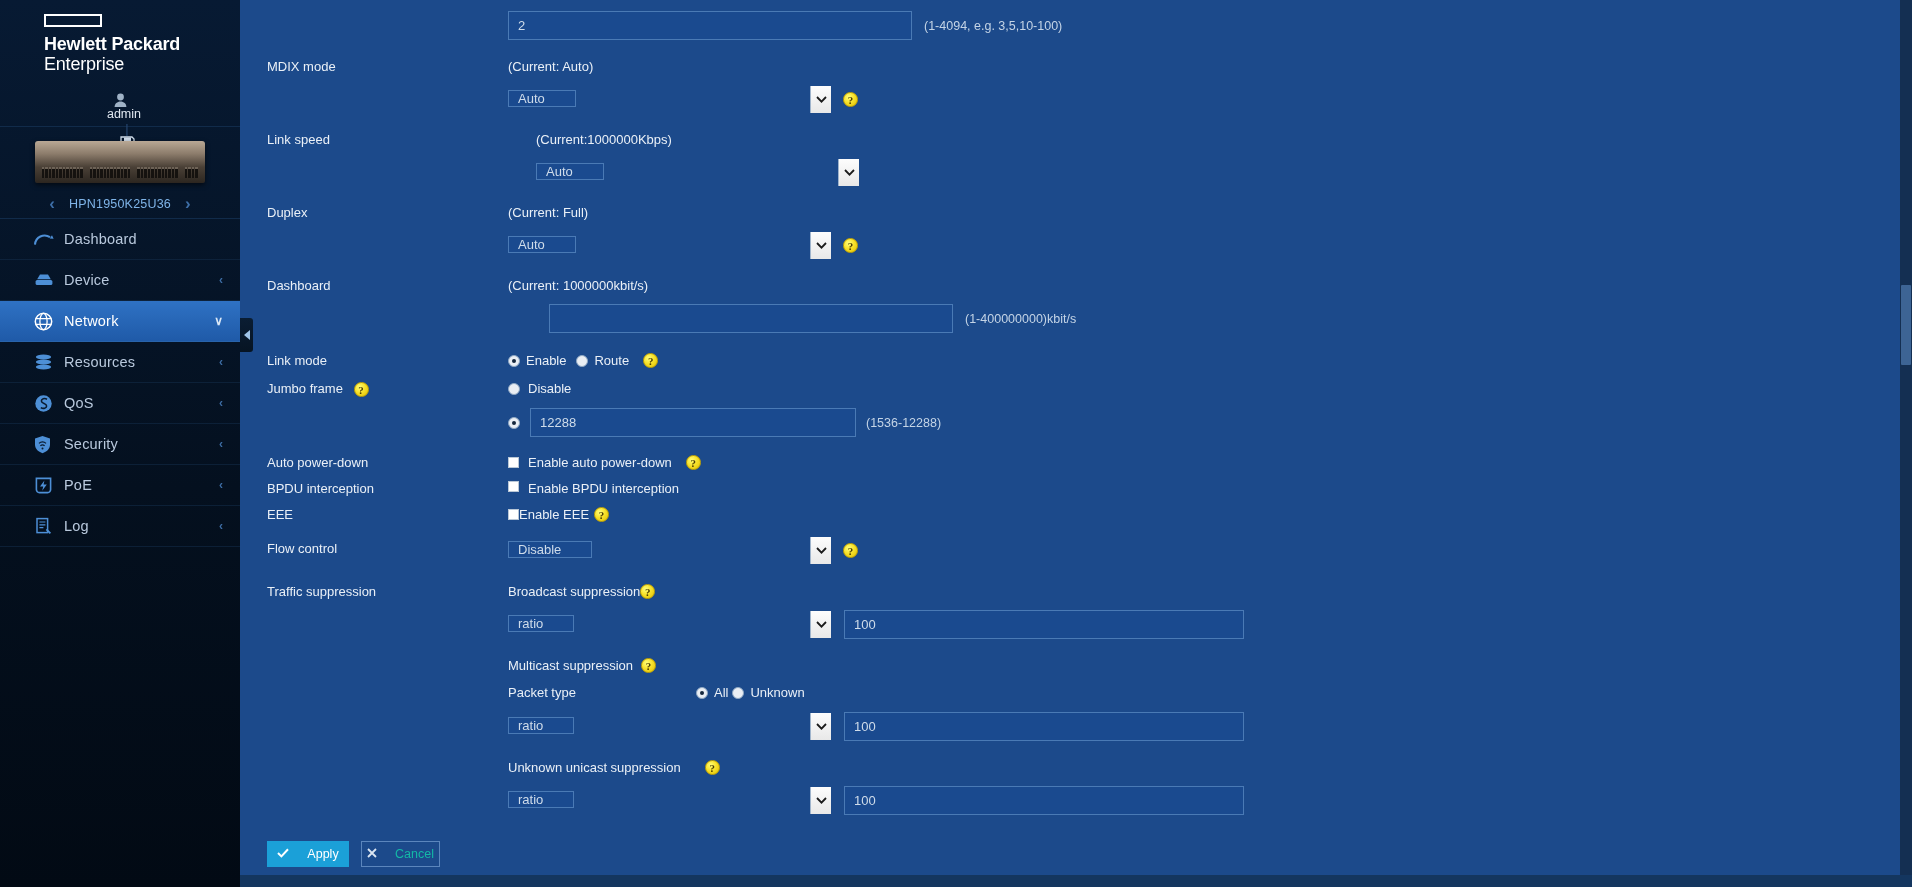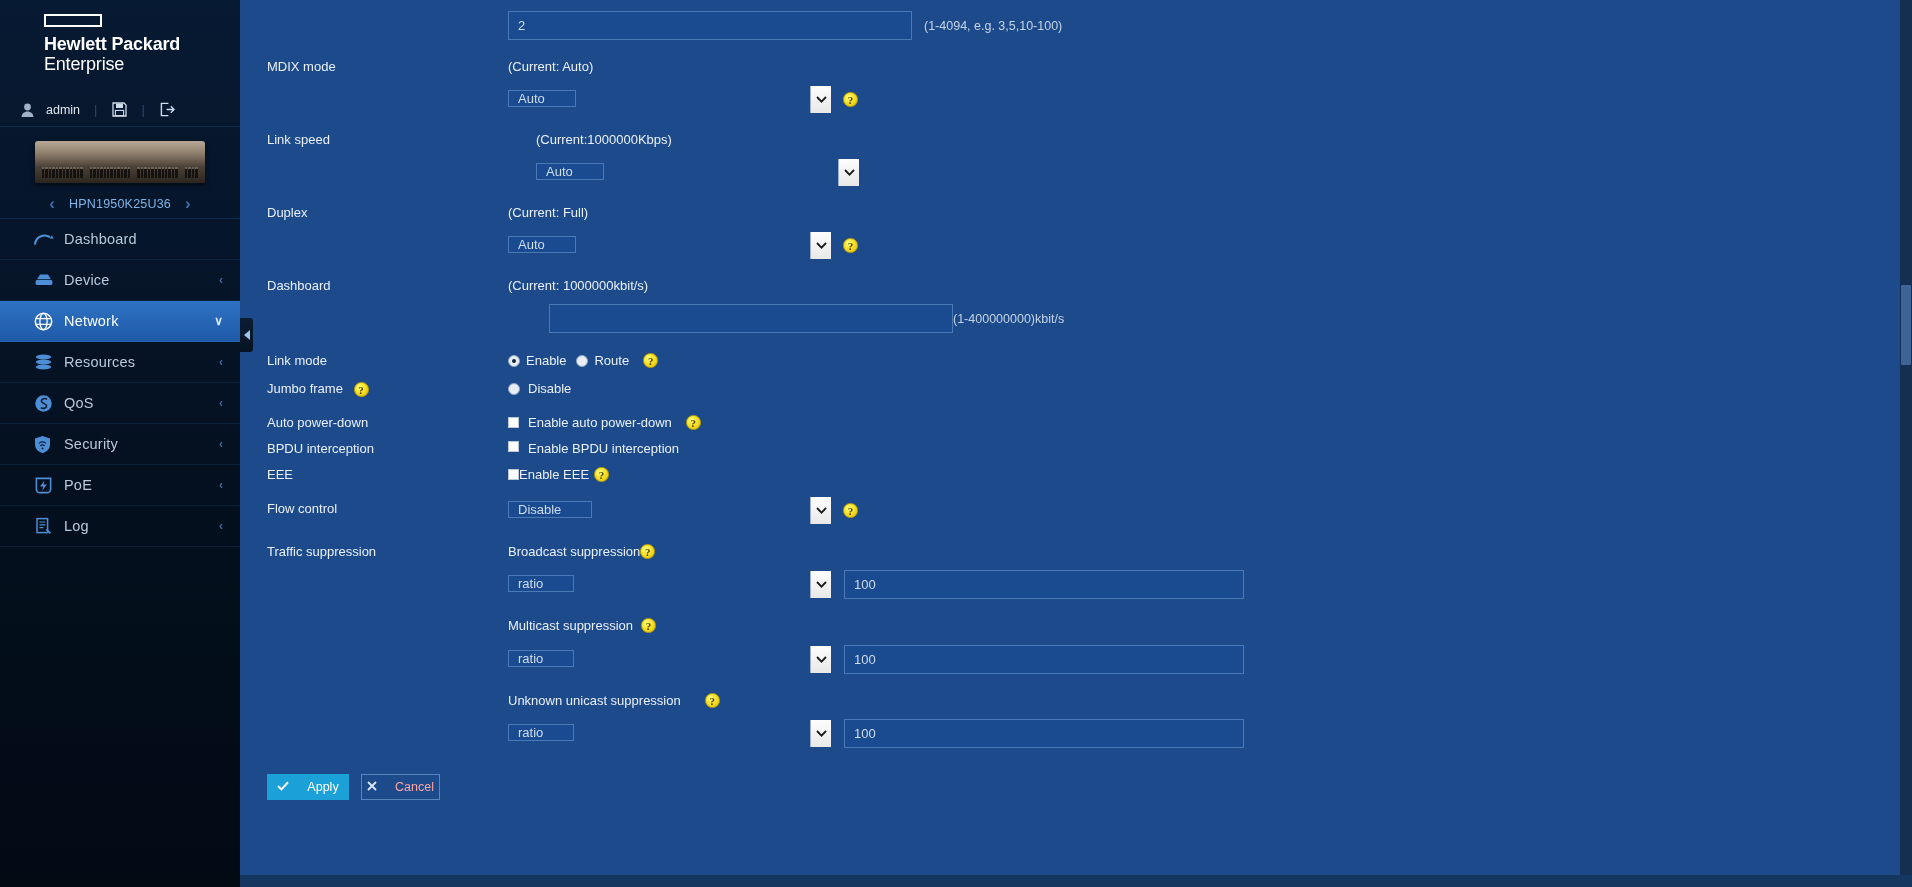--- a/index.html
+++ b/index.html
@@ -21,21 +21,21 @@
   .logo-bar {
     width: 58px; height: 13px; border: 2px solid #ffffff;
     background: transparent; margin-bottom: 7px;
   }
   .logo-l1 { color:#fff; font-size: 18px; font-weight: bold; letter-spacing: -0.2px; line-height: 20px; }
   .logo-l2 { color:#fff; font-size: 18px; font-weight: normal; letter-spacing: -0.2px; line-height: 20px; }
 
   .userbar {
     display: flex; align-items: center; height: 34px;
     padding: 0 16px; margin-top: 9px;
-    border-bottom: 1px solid #0d2politician; border-bottom: 1px solid #112b4a;
+    border-bottom: 1px solid #0d2politician; border-bottom: 1px solid #112b4a; flex-direction: column;
   }
   .userbar .u-ico { width: 22px; display:flex; justify-content:center; }
   .userbar .u-name { color:#dfe7f0; font-size: 12.5px; margin-left: 8px; }
   .userbar .u-sep { color:#284a74; margin: 0 0 0 14px; font-size: 13px; }
   .userbar .u-btn { margin-left: 15px; display:flex; align-items:center; }
 
   .switch-img {
     margin: 14px auto 6px; width: 170px; height: 42px; position: relative;
     background: linear-gradient(180deg,#b9a895 0%,#8d7d6c 30%,#4a4036 62%,#2c2620 100%);
     border-radius: 3px 3px 2px 2px;
@@ -148,21 +148,21 @@
   }
   .inline-lab { color:#eaf0f7; font-size: 13px; vertical-align: middle; }
 
   .btn-row { padding-left: 27px; display:flex; gap: 12px; }
   .btn {
     height: 26px; font-size: 12.5px; display:flex; align-items:center;
     justify-content:center; gap: 18px; cursor: default;
     font-family: "Liberation Sans", sans-serif;
   }
   .btn-apply { width: 82px; background:#1ba0d8; color:#ffffff; border:none; }
-  .btn-cancel { width: 79px; background:transparent; color:#fca5a5; border:1px solid #5b86bd; }
+  .btn-cancel { width: 79px; background:transparent; color:#14b8a6; border:1px solid #5b86bd; }
 
   
   .scrollbar {
     position:absolute; right:0; top:0; width: 12px; height: 887px; background:#142f52;
   }
   .scrollbar .thumb {
     position:absolute; left:1px; width:10px; top: 285px; height: 80px;
     background:#3d6494; border-radius: 1px;
   }
   .bottom-strip { position:absolute; left:0; right:0; bottom:0; height: 12px; background:#14365f; }
@@ -421,21 +421,21 @@
             </span>
             <span class="qmark">?</span>
           </div>
         </div>
       </div>
 
       <div class="row" style="padding-top:18px;">
         <div class="lbl">Dashboard</div>
         <div class="fld">
           <div class="cur">(Current: 1000000kbit/s)</div>
-          <div style="margin-top:11px;display:flex;align-items:center;padding-left:41px;">
+          <div style="margin-top:11px;display:flex;align-items:center;gap:12px;padding-left:41px;">
             <input class="txtinput wide" value="" style="">
             <span class="hint">(1-400000000)kbit/s</span>
           </div>
         </div>
       </div>
 
       <div class="row" style="padding-top:20px;">
         <div class="lbl">Link mode</div>
         <div class="fld" style="display:flex;align-items:center;gap:6px;">
           <span class="radio on"></span>
@@ -448,20 +448,25 @@
 
       <div class="row" style="padding-top:12px;">
         <div class="lbl">
           <span>Jumbo frame</span>
           <span class="qmark" style="margin-left:7px;">?</span>
         </div>
         <div class="fld">
           <div style="display:flex;align-items:center;gap:8px;">
             <span class="radio"></span>
             <span class="inline-lab">Disable</span>
+          </div>
+          <div style="margin-top:12px;display:flex;align-items:center;gap:10px;">
+            <span class="radio on"></span>
+            <input class="txtinput" style="width: 326px;" value="12288">
+            <span class="hint">(1536-12288)</span>
           </div>
         </div>
       </div>
 
       <div class="row" style="padding-top:18px;">
         <div class="lbl">Auto power-down</div>
         <div class="fld" style="display:flex;align-items:center;gap:9px;">
           <span class="chk"></span>
           <span class="inline-lab">Enable auto power-down</span>
           <span class="qmark" style="margin-left:5px;">?</span>
@@ -516,20 +521,27 @@
                     <path d="M1 1l4.5 4.6L10 1" fill="none" stroke="#1b1b1b" stroke-width="1.8"></path>
                   </svg>
               </span>
             </span>
             <input class="txtinput" style="width: 400px;" value="100">
           </div>
 
           <div style="margin-top:19px;display:flex;align-items:center;gap:8px;">
             <span class="inline-lab">Multicast suppression</span>
             <span class="qmark">?</span>
+          </div>
+          <div style="margin-top:12px;display:flex;align-items:center;">
+            <span class="inline-lab" style="width:188px;">Packet type</span>
+            <span class="radio on"></span>
+            <span class="inline-lab" style="margin-left:6px;">All</span>
+            <span class="radio" style="margin-left:4px;"></span>
+            <span class="inline-lab" style="margin-left:6px;">Unknown</span>
           </div>
           <div style="margin-top:12px;display:flex;align-items:center;gap:12px;">
             <span class="selwrap">
               <span class="selbox">ratio</span>
               <span class="selarrow">
                 <svg width="11" height="7" viewBox="0 0 11 7">
                     <path d="M1 1l4.5 4.6L10 1" fill="none" stroke="#1b1b1b" stroke-width="1.8"></path>
                   </svg>
               </span>
             </span>

